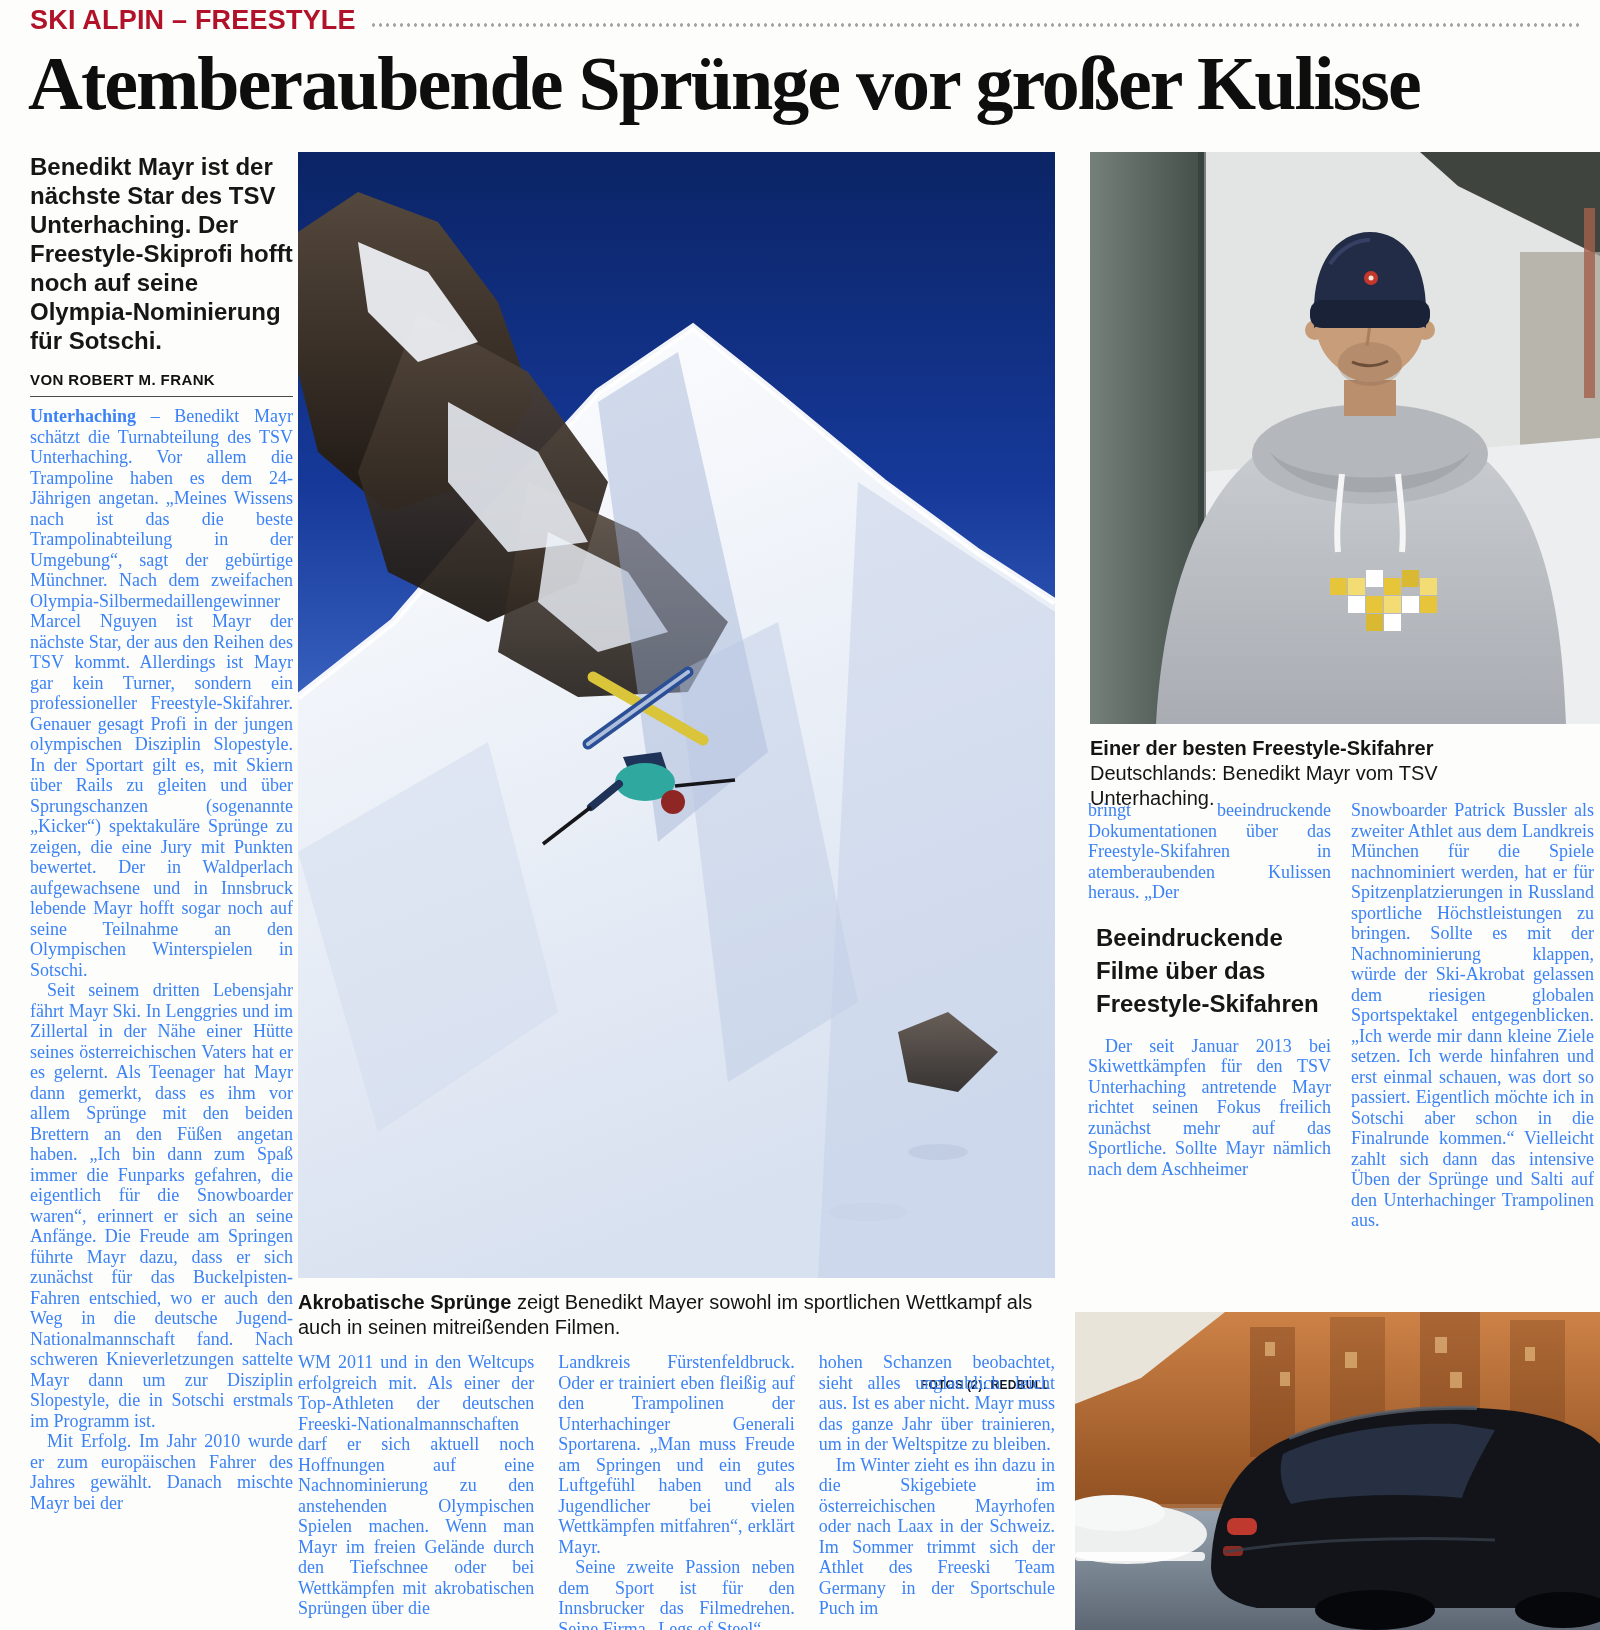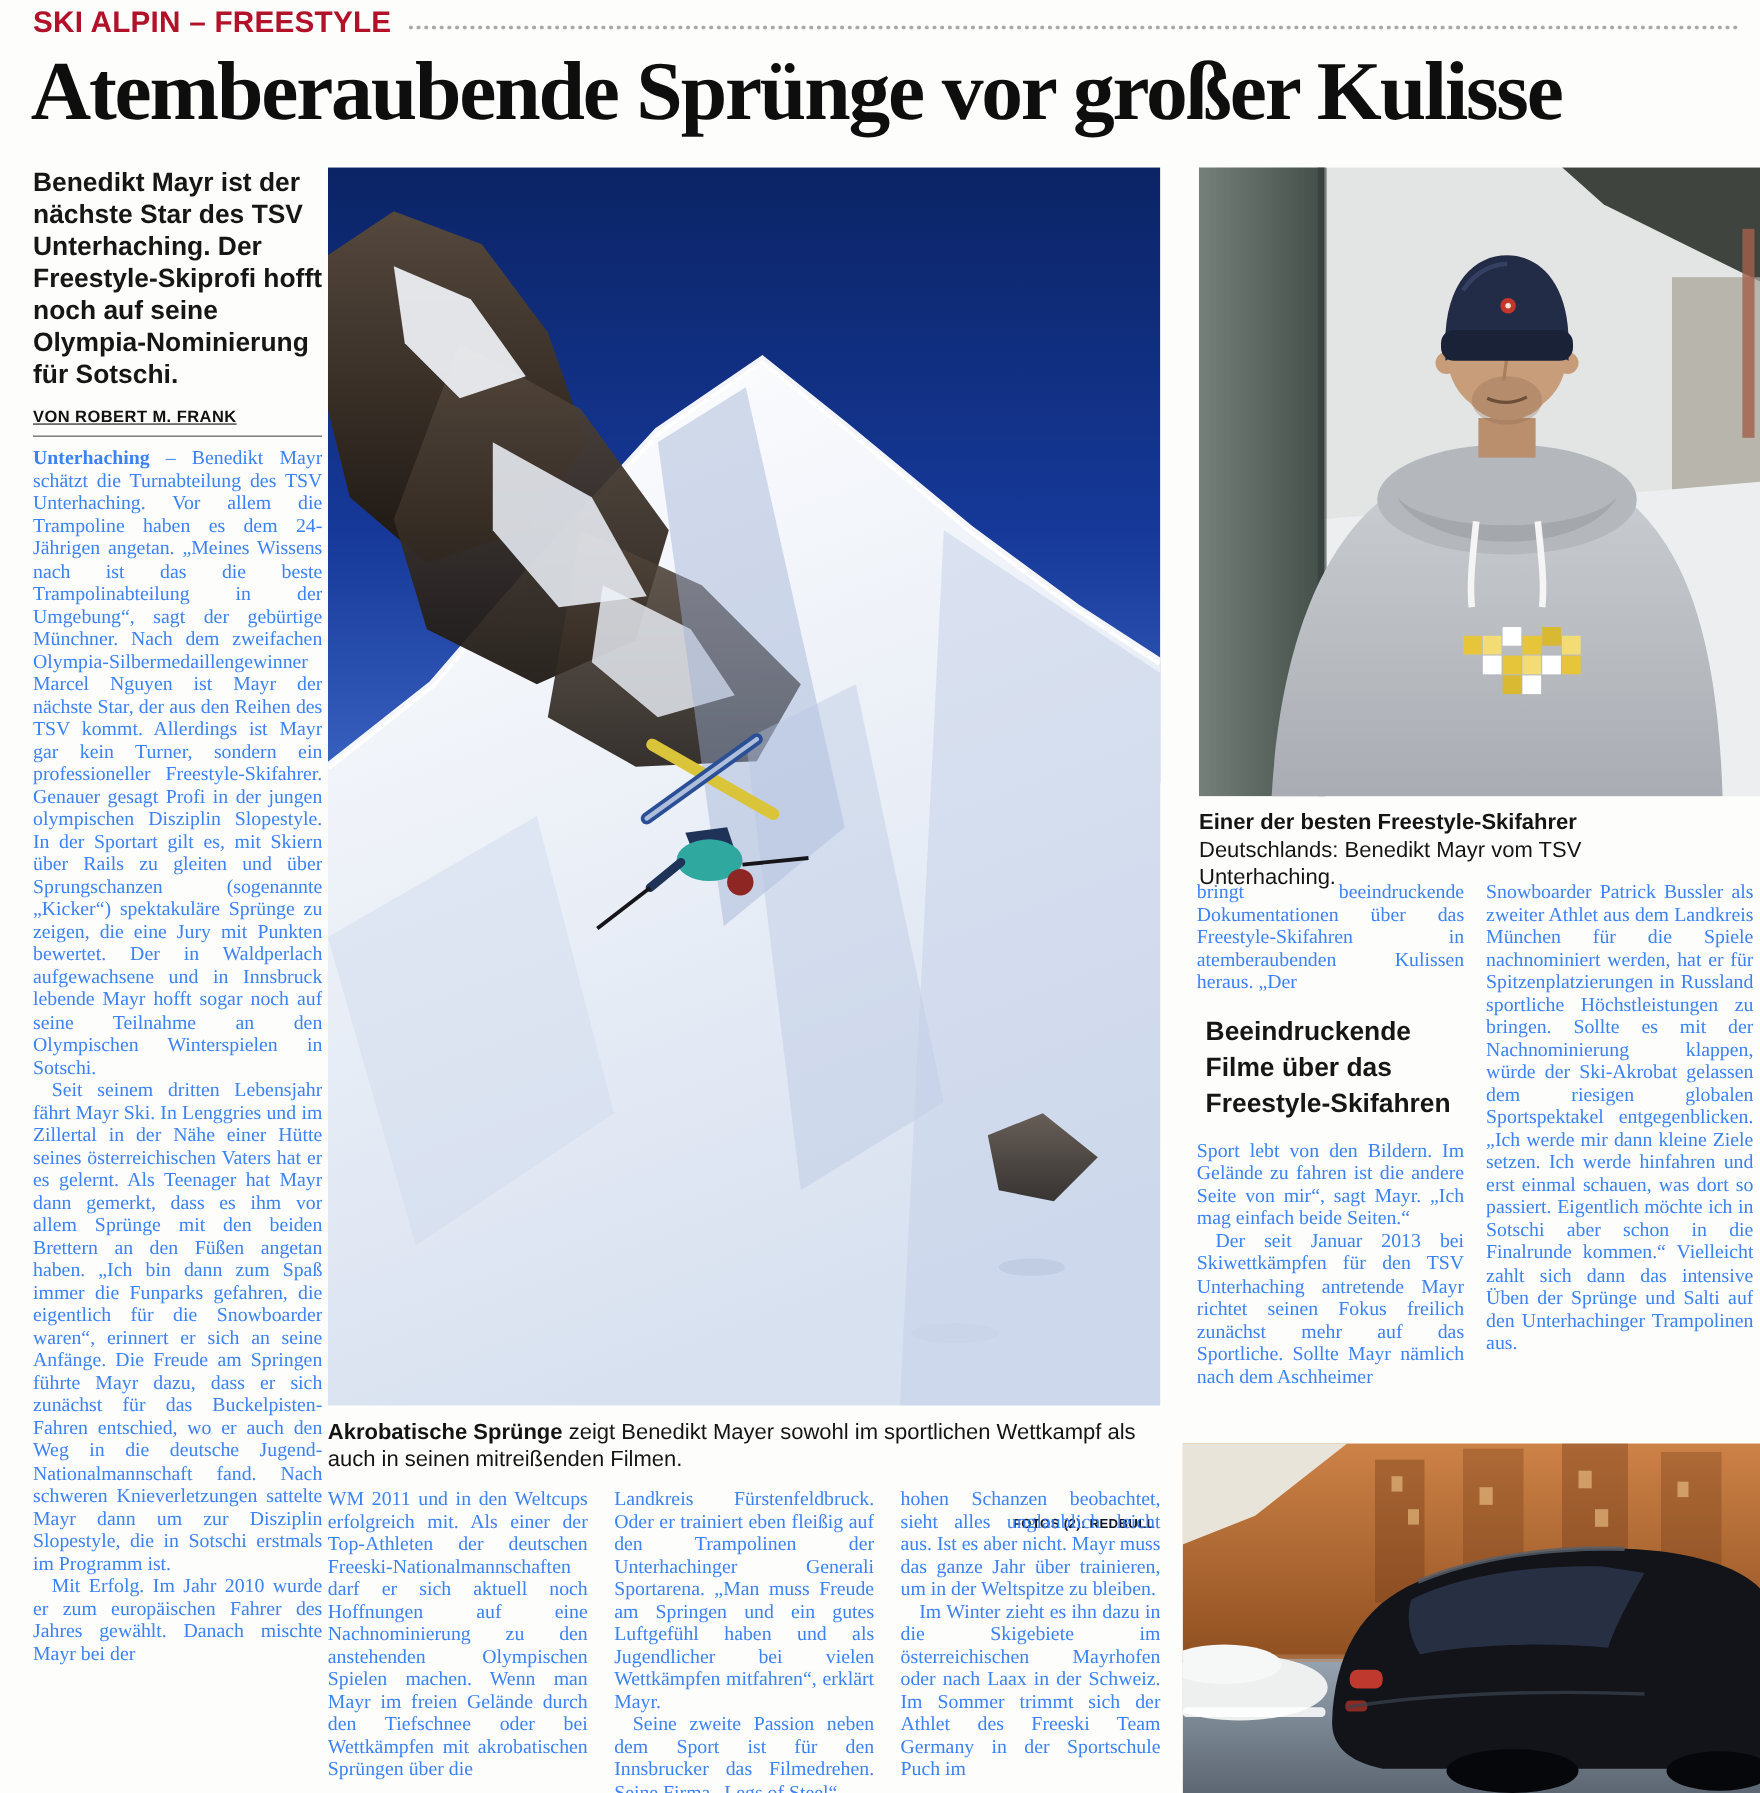--- a/index.html
+++ b/index.html
@@ -25,21 +25,21 @@
   }
   .headline {
     position: absolute; left: 28px; top: 44px; margin: 0;
     font: bold 76px/1.05 "Liberation Serif", serif;
     letter-spacing: -2px; color: #0e0e0e; white-space: nowrap;
   }
 
   
   .left-col { position: absolute; left: 30px; top: 152px; width: 263px; height: 1478px; overflow: hidden; }
   .lead { font: bold 24px/29px "Liberation Sans", sans-serif; color: #161616; }
-  .byline { margin-top: 16px; font: bold 15px/18px "Liberation Sans", sans-serif; color: #111; letter-spacing: .4px; text-decoration: underline; }
+  .byline { margin-top: 16px; font: bold 15px/18px "Liberation Sans", sans-serif; color: #111; letter-spacing: .4px; }
   .byline-rule { border-top: 1px solid #4a4a4a; margin: 7px 0 9px; }
 
   .body-text p {
     margin: 0;
     font: 18px/20.5px "Liberation Serif", serif;
     color: #3b82f6; text-align: justify;
     hyphens: auto; -webkit-hyphens: auto;
   }
   .body-text p.indent { text-indent: 17px; }
   .lead-in { font-weight: bold; }
@@ -213,21 +213,20 @@
   </svg>
 </div>
 <div class="portrait-caption">
   <span class="cap-bold">Einer der besten Freestyle-Skifahrer</span><span> Deutschlands: Benedikt Mayr vom TSV Unterhaching.</span>
 </div>
 
 <div class="right-cols">
   <div class="rcol body-text">
     <p>bringt beeindruckende Dokumentationen über das Freestyle-Skifahren in atemberaubenden Kulissen heraus. „Der</p>
     <h3 class="box-heading">Beeindruckende Filme über das Freestyle-Skifahren</h3>
-    <p>Sport lebt von den Bildern. Im Gelände zu fahren ist die andere Seite von mir“, sagt Mayr. „Ich mag einfach beide Seiten.“</p>
     <p class="indent">Der seit Januar 2013 bei Skiwettkämpfen für den TSV Unterhaching antretende Mayr richtet seinen Fokus freilich zunächst mehr auf das Sportliche. Sollte Mayr nämlich nach dem Aschheimer</p>
   </div>
   <div class="rcol body-text">
     <p>Snowboarder Patrick Bussler als zweiter Athlet aus dem Landkreis München für die Spiele nachnominiert werden, hat er für Spitzenplatzierungen in Russland sportliche Höchstleistungen zu bringen. Sollte es mit der Nachnominierung klappen, würde der Ski-Akrobat gelassen dem riesigen globalen Sportspektakel entgegenblicken. „Ich werde mir dann kleine Ziele setzen. Ich werde hinfahren und erst einmal schauen, was dort so passiert. Eigentlich möchte ich in Sotschi aber schon in die Finalrunde kommen.“ Vielleicht zahlt sich dann das intensive Üben der Sprünge und Salti auf den Unterhachinger Trampolinen aus.</p>
   </div>
 </div>
 
 <div class="bottom-cols">
   <div class="bcol body-text">
     <p>WM 2011 und in den Weltcups erfolgreich mit. Als einer der Top-Athleten der deutschen Freeski-Nationalmannschaften darf er sich aktuell noch Hoffnungen auf eine Nachnominierung zu den anstehenden Olympischen Spielen machen. Wenn man Mayr im freien Gelände durch den Tiefschnee oder bei Wettkämpfen mit akrobatischen Sprüngen über die</p>

